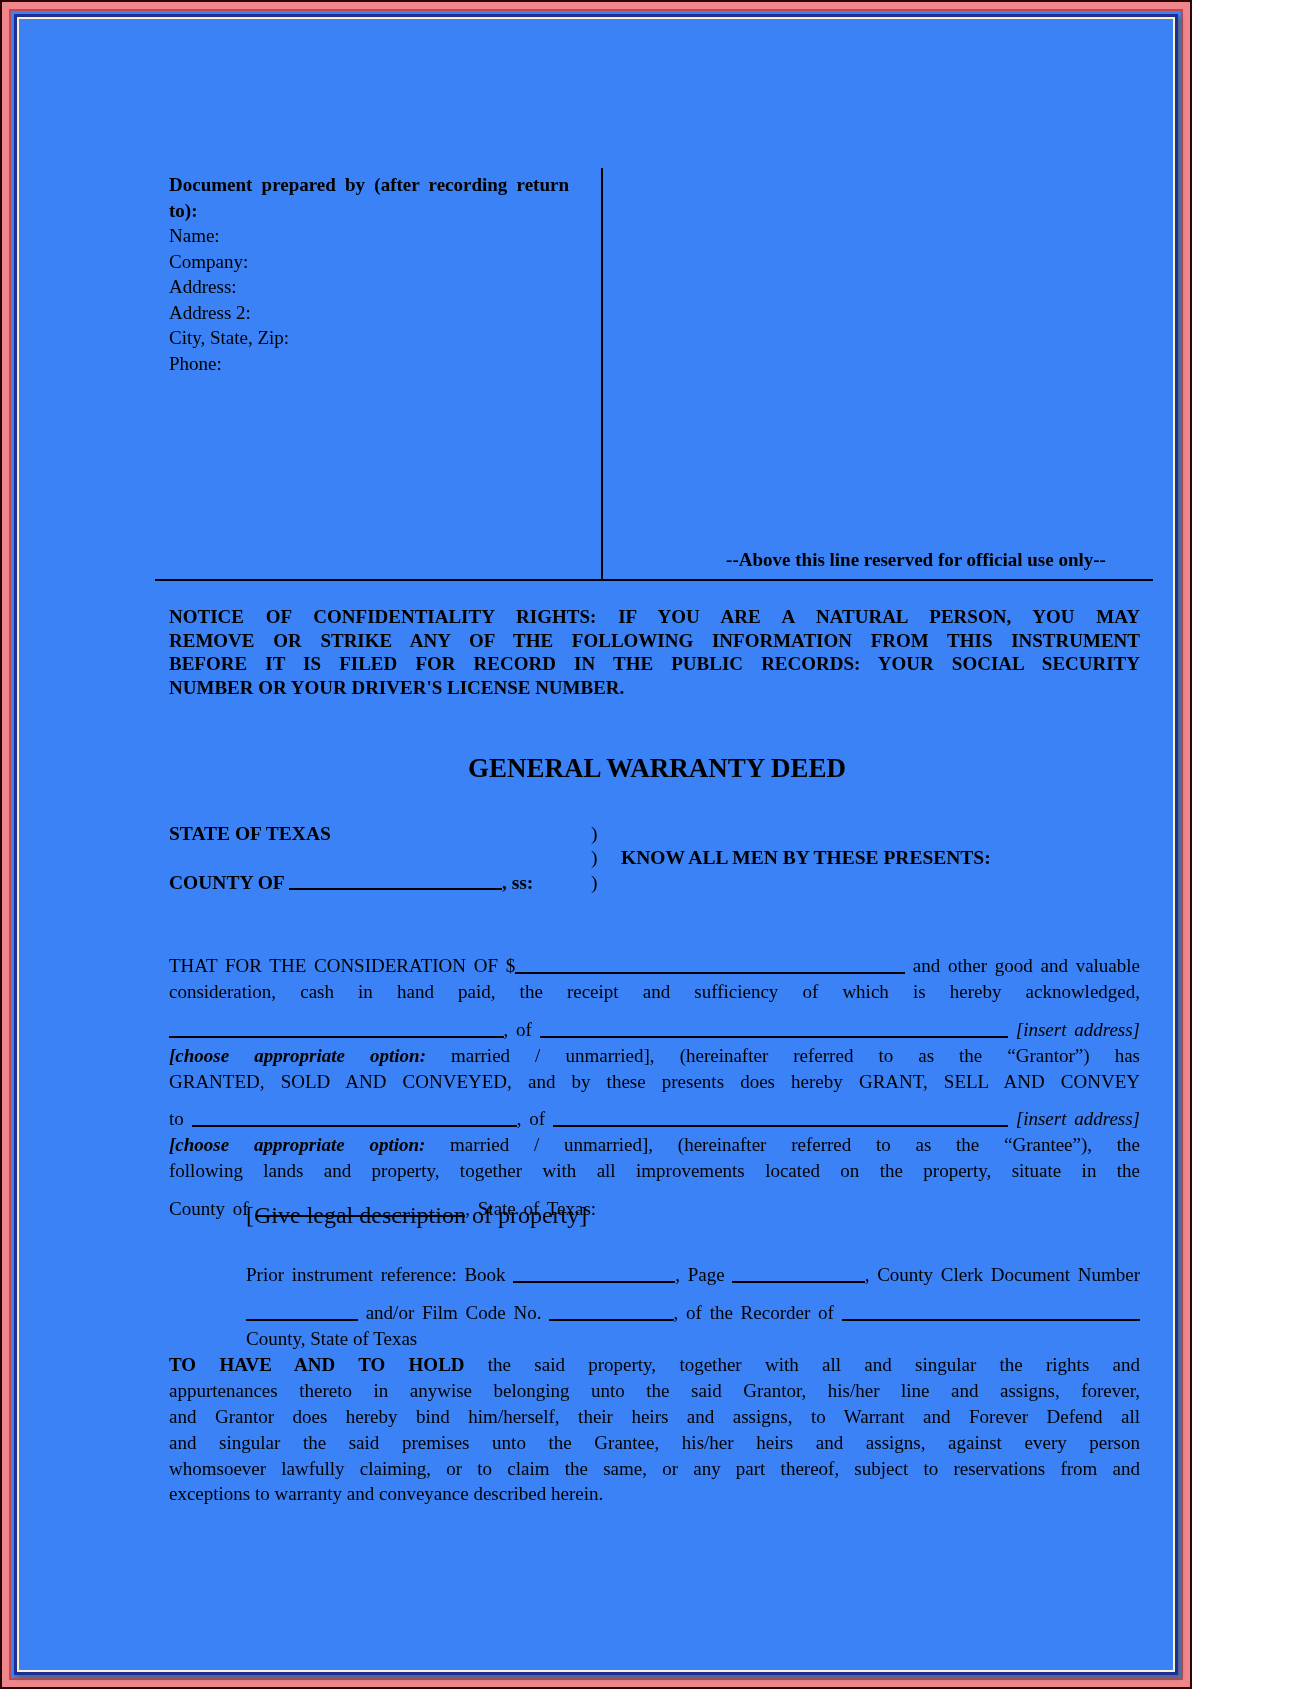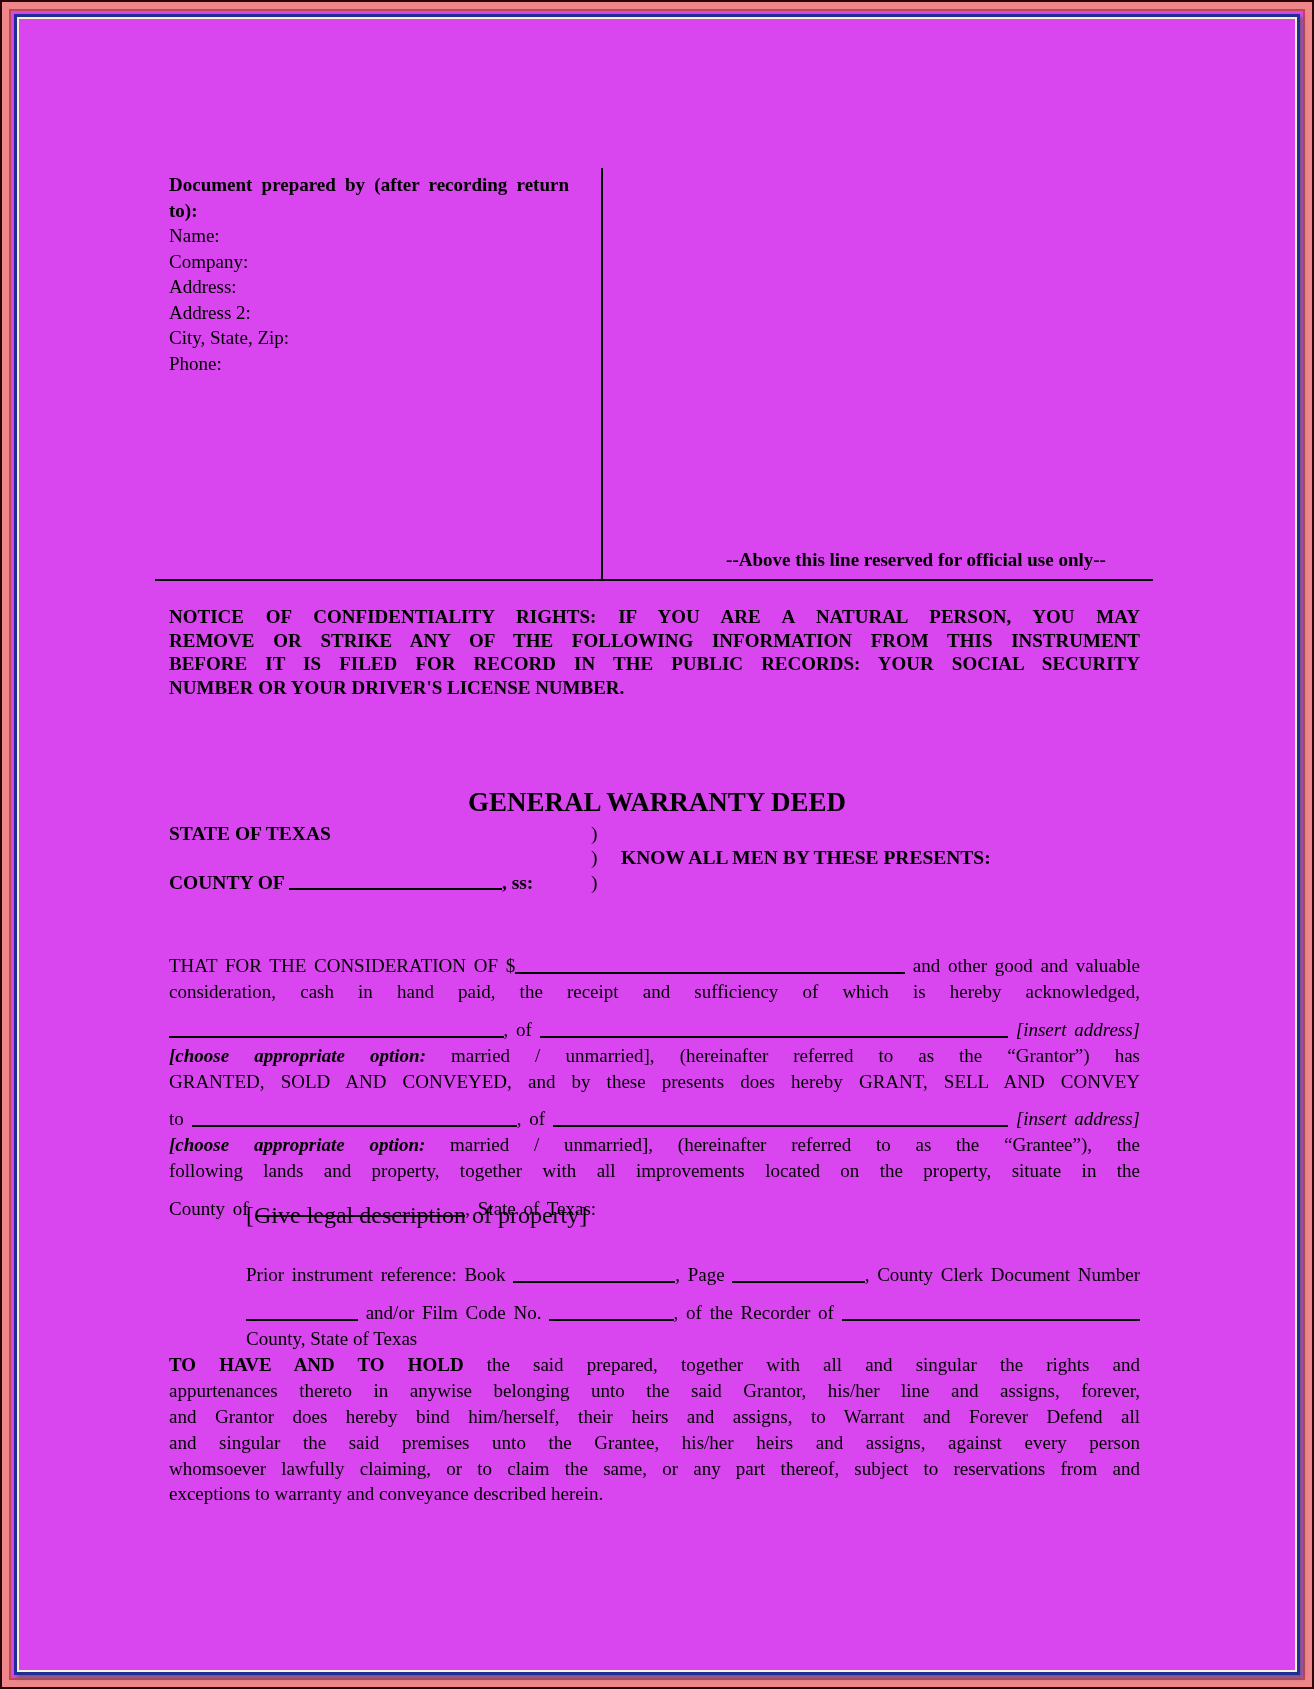--- a/index.html
+++ b/index.html
@@ -1,16 +1,16 @@
 <!DOCTYPE html>
 <html><head>
 <meta charset="utf-8">
 <style>
   html,body{margin:0;padding:0;background:#fff;}
-  .page{position:relative;width:1314px;height:1689px;background:#d946ef;overflow:hidden;
+  .page{position:relative;width:1192px;height:1689px;background:#3b82f6;overflow:hidden;
         font-family:"Liberation Serif","DejaVu Serif",serif;color:#000;}
   
   .f1{position:absolute;inset:0;border:2px solid #2b0508;pointer-events:none;}
   .f2{position:absolute;inset:2px;border:7px solid #ee868c;pointer-events:none;}
   .f3{position:absolute;inset:9px;border:2px solid #bf4750;pointer-events:none;}
   .f4{position:absolute;inset:14px;border:3px solid #1f2d96;box-shadow:3px 3px 4px rgba(90,90,90,.8);pointer-events:none;}
   .f5{position:absolute;inset:17px;border:2px solid #faf3cf;pointer-events:none;}
 
   .b{font-weight:bold;}
   .i{font-style:italic;}
@@ -28,21 +28,21 @@
 
   .vdiv{position:absolute;left:601px;top:168px;width:2px;height:413px;background:#000;}
   .hrule{position:absolute;left:155px;top:579px;width:998px;height:2px;background:#000;}
   .official{position:absolute;left:601px;top:549px;width:552px;text-align:center;
             font-size:19px;font-weight:bold;margin-left:39px;}
 
   .notice{position:absolute;left:169px;top:605px;width:971px;font-size:19px;font-weight:bold;}
   .notice .line{line-height:23.7px;}
 
   .doc-title{position:absolute;left:0;top:752px;width:1314px;text-align:center;
-             font-size:27px;font-weight:bold;line-height:32px;margin-top:34px;}
+             font-size:27px;font-weight:bold;line-height:32px;}
 
   .jurisdiction{position:absolute;left:169px;top:820px;width:971px;font-size:19.5px;}
   .jrow{position:relative;height:24.5px;display:flex;align-items:flex-end;}
   .jrow span{white-space:pre;}
   .paren{position:absolute;left:422px;bottom:0;font-weight:normal;}
   .know{position:absolute;left:452px;bottom:0;}
   .jblank{display:block;width:213px;border-bottom:2px solid #000;margin-bottom:4px;height:2px;}
 
   .para{font-size:19px;}
   .para .line{line-height:25.9px;height:25.9px;overflow:visible;}
@@ -149,20 +149,20 @@
         <span class="blank" style="flex: 0.9 1 0px;"></span>
         <span class="t"> and/or Film Code No. </span>
         <span class="blank" style="flex: 1 1 0px;"></span>
         <span class="t">, of the Recorder of </span>
         <span class="blank" style="flex: 2.4 1 0px;"></span>
       </div>
       <div class="line plain"><span class="t">County, State of Texas</span></div>
     </div>
 
   <div class="para habendum">
-      <div class="line jl"><span class="t b">TO HAVE AND TO HOLD</span><span class="t"> the said prepared, together with all and singular the rights and</span></div>
+      <div class="line jl"><span class="t b">TO HAVE AND TO HOLD</span><span class="t"> the said property, together with all and singular the rights and</span></div>
       <div class="line jl"><span class="t">appurtenances thereto in anywise belonging unto the said Grantor, his/her line and assigns, forever,</span></div>
       <div class="line jl"><span class="t">and Grantor does hereby bind him/herself, their heirs and assigns, to Warrant and Forever Defend all</span></div>
       <div class="line jl"><span class="t">and singular the said premises unto the Grantee, his/her heirs and assigns, against every person</span></div>
       <div class="line jl"><span class="t">whomsoever lawfully claiming, or to claim the same, or any part thereof, subject to reservations from and</span></div>
       <div class="line plain"><span class="t">exceptions to warranty and conveyance described herein.</span></div>
     </div>
 </div>
 
 </body></html>

